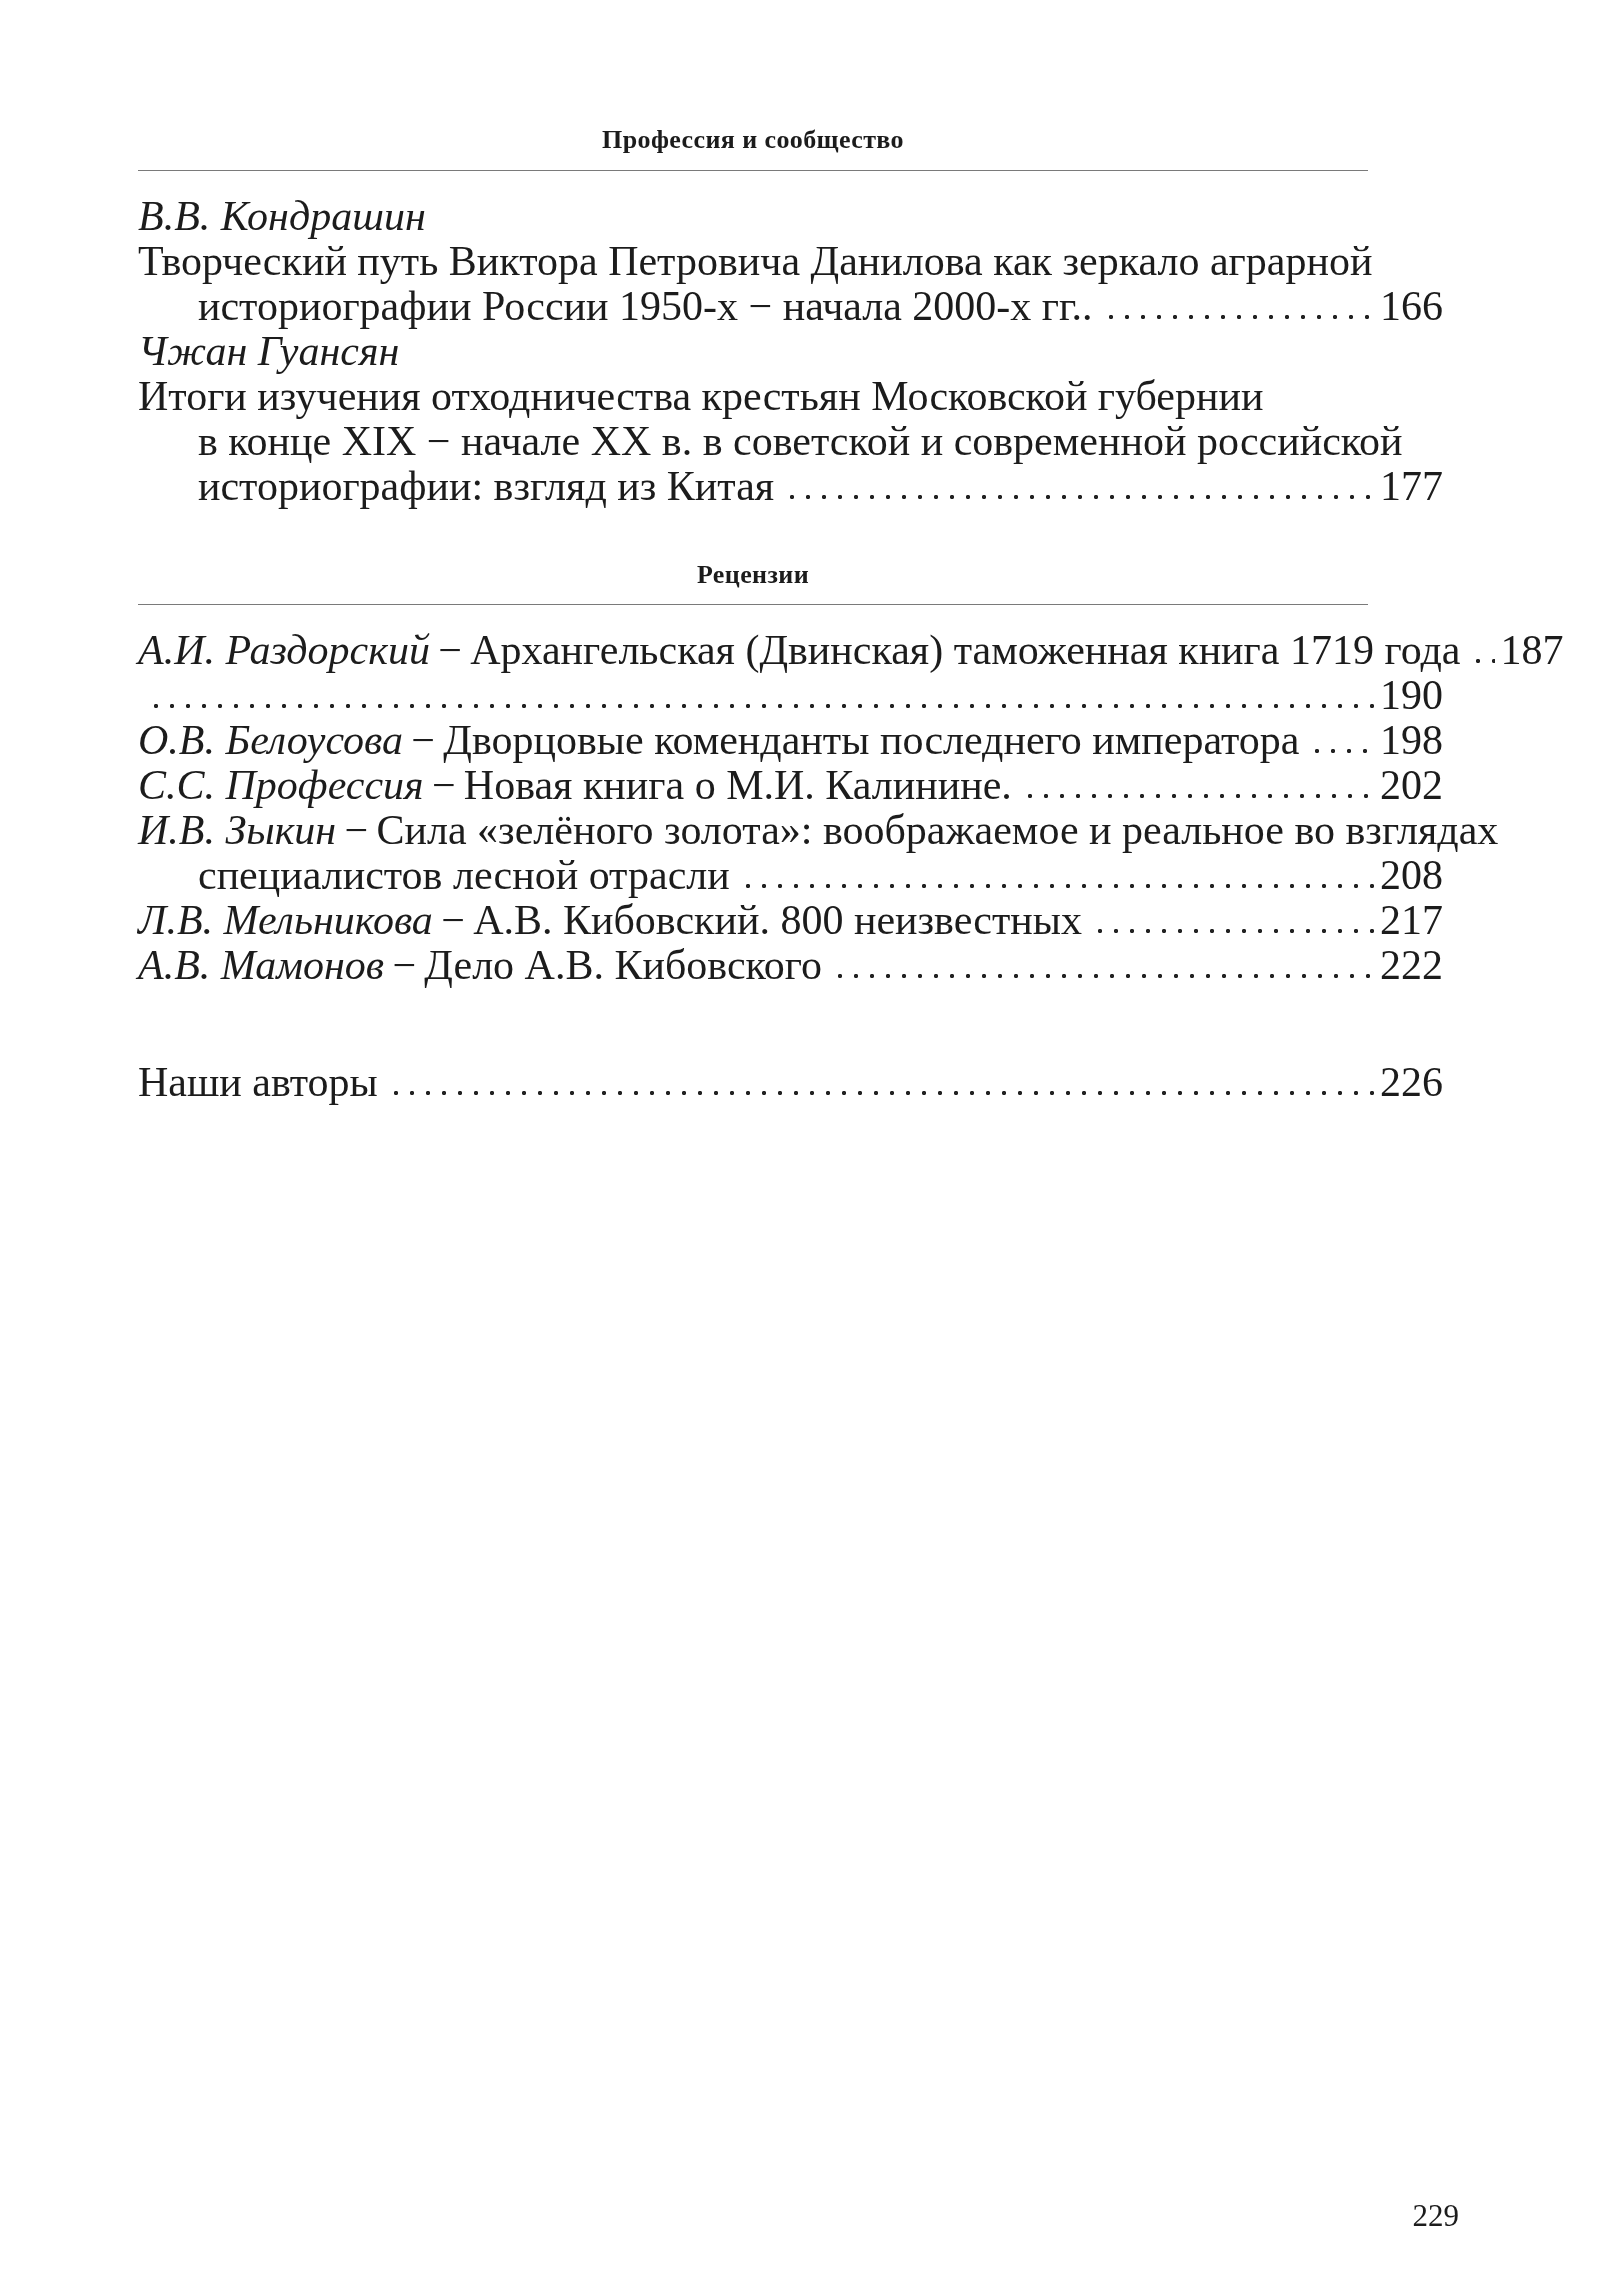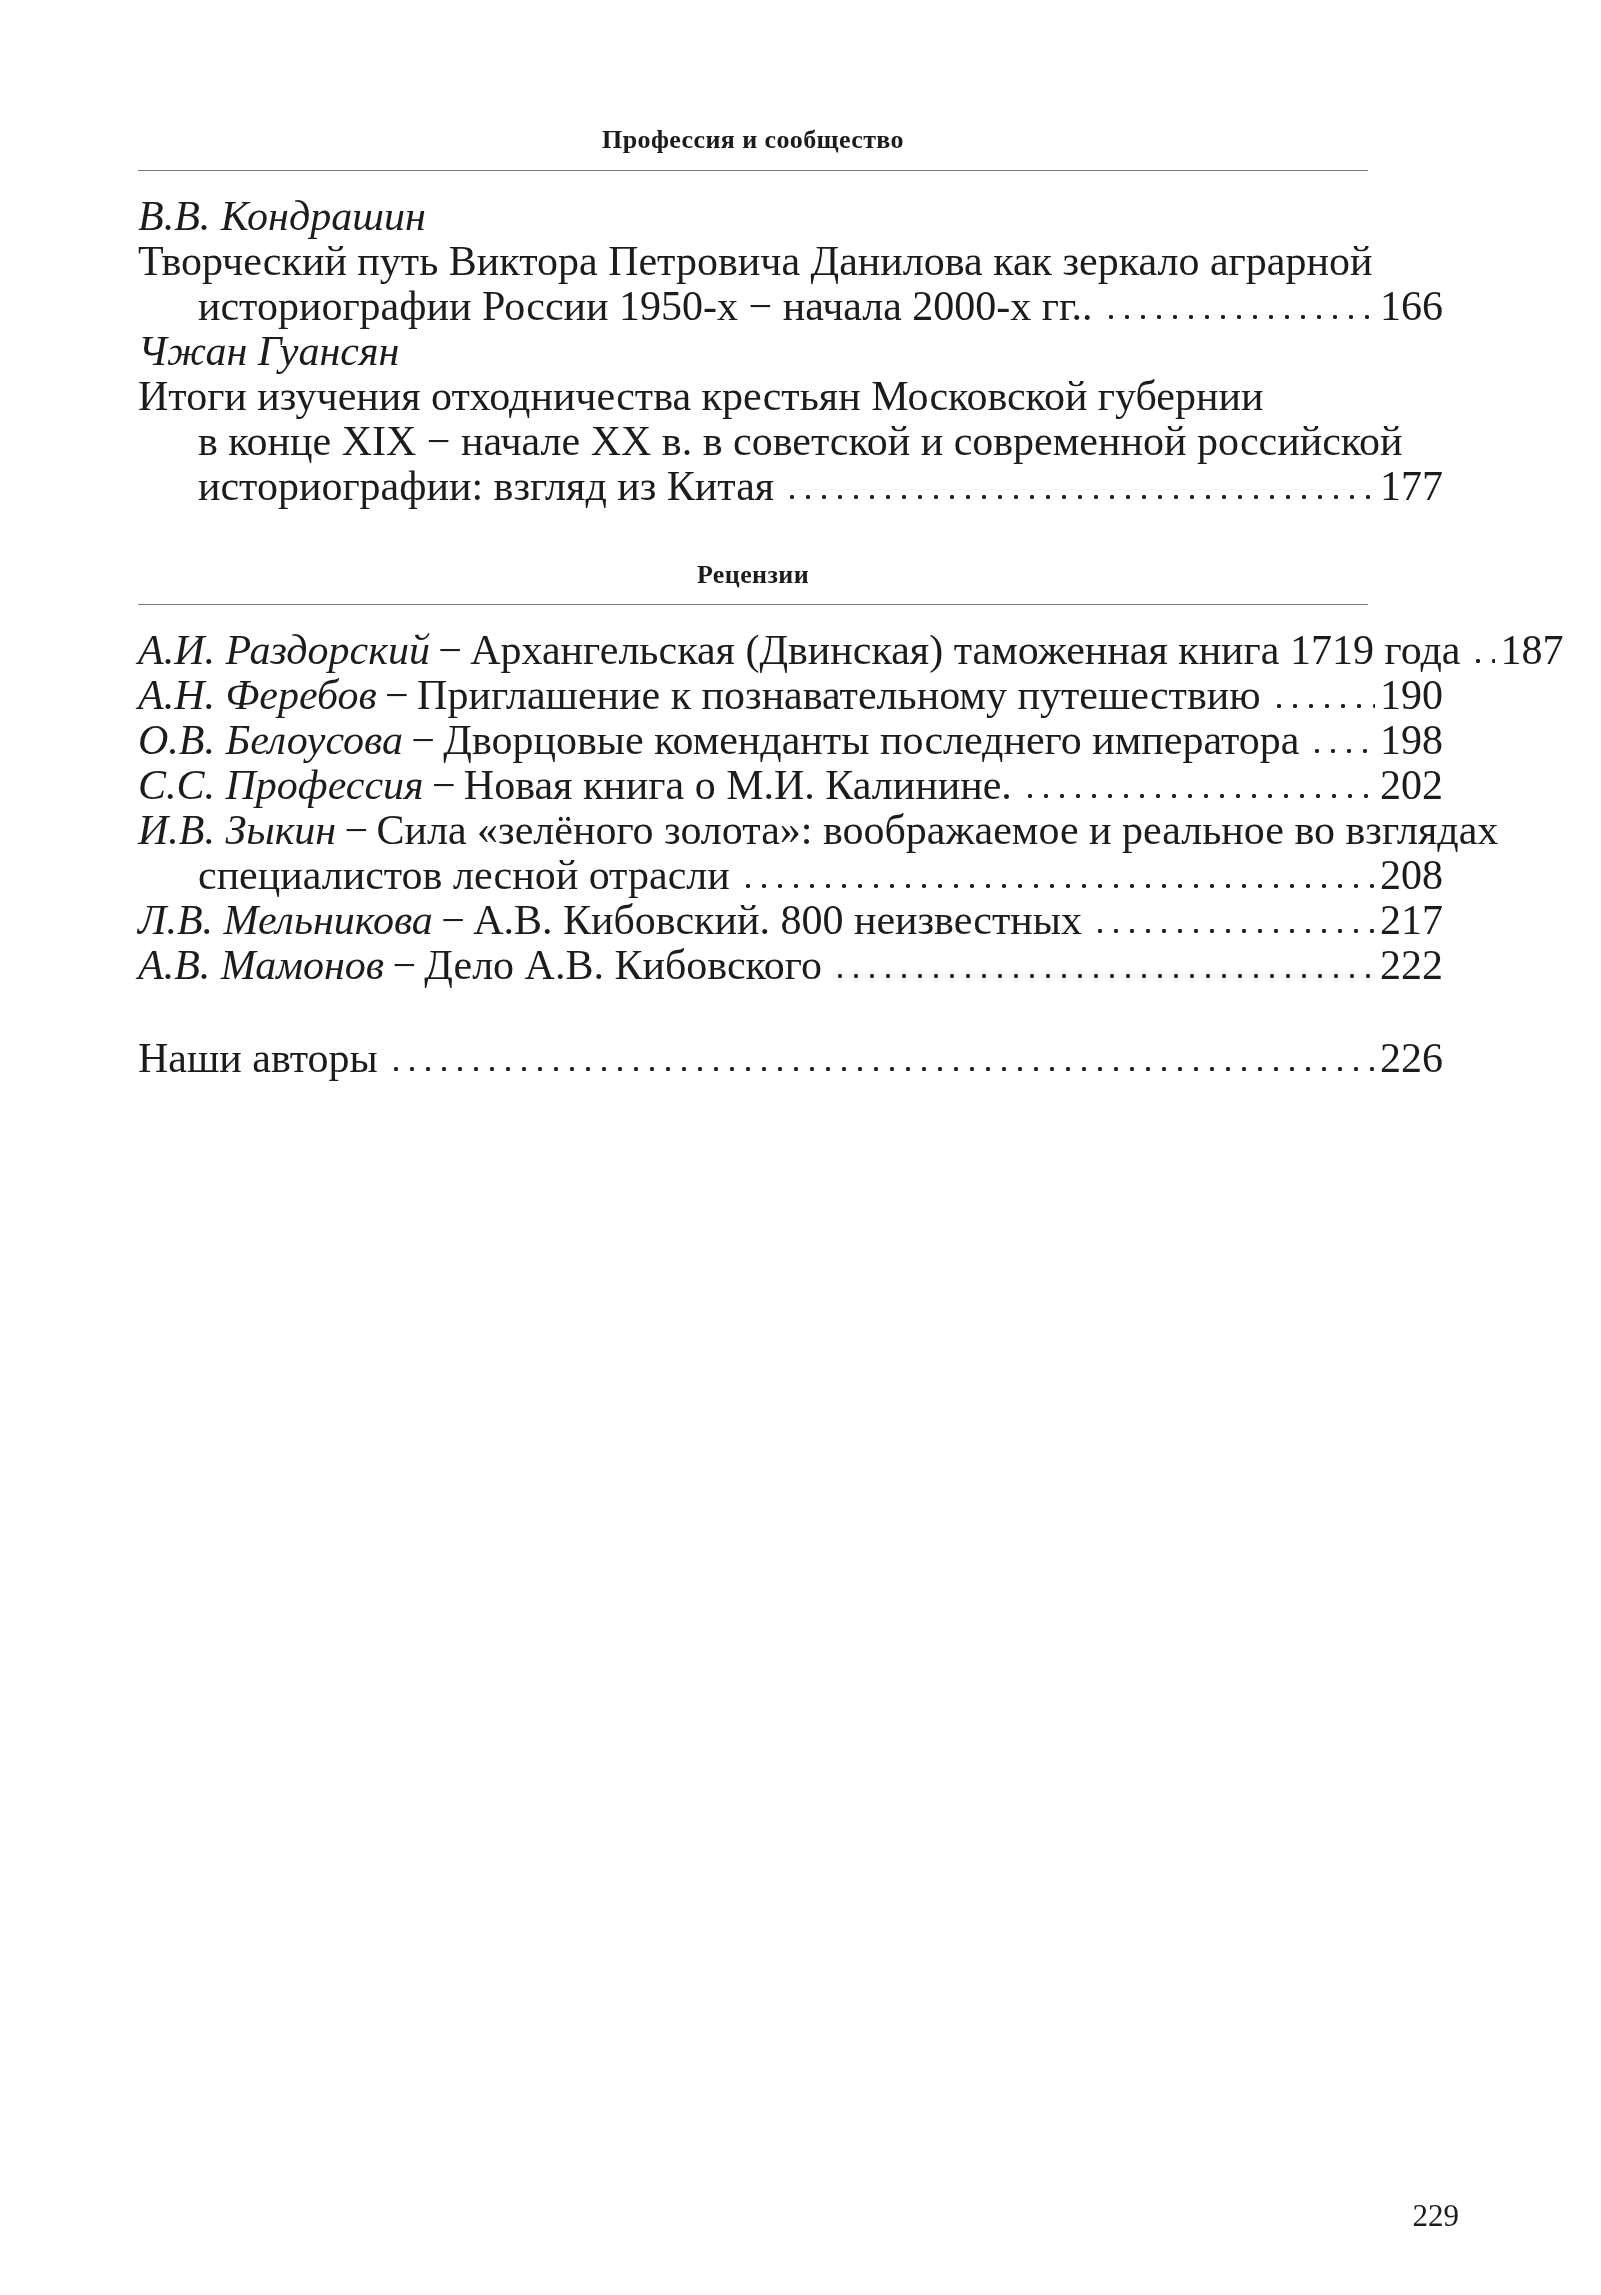--- a/index.html
+++ b/index.html
@@ -54,21 +54,21 @@
     background-image: radial-gradient(circle, #222222 1.8px, transparent 2.4px);
     background-size: 16px 5.8px;
     background-repeat: repeat-x;
     background-position: left calc(100% - 9px);
   }
   .page-num {
     flex: 0 0 auto;
     width: 79px;
     text-align: left;
   }
-  .final-entry { margin-top: 48px; }
+  .final-entry { margin-top: 72px; }
   .footer-page {
     position: absolute;
     left: 138px;
     top: 2193px;
     width: 1321px;
     text-align: right;
     font-size: 31px;
     line-height: 45px;
   }
 </style>
@@ -120,21 +120,20 @@
         <div class="entries">
           <div class="toc-entry">
             <div class="toc-line">
               <span class="line-text"><span class="author">А.И. Раздорский</span><span class="sep">−</span><span class="line-title">Архангельская (Двинская) таможенная книга 1719 года</span></span>
               <span class="dots"></span>
               <span class="page-num">187</span>
             </div>
           </div>
           <div class="toc-entry">
             <div class="toc-line">
-              <span class="line-text"><span class="author">А.Н. Феребов</span><span class="sep">−</span><span class="line-title">Приглашение к познавательному путешествию</span></span>
               <span class="dots"></span>
               <span class="page-num">190</span>
             </div>
           </div>
           <div class="toc-entry">
             <div class="toc-line">
               <span class="line-text"><span class="author">О.В. Белоусова</span><span class="sep">−</span><span class="line-title">Дворцовые коменданты последнего императора</span></span>
               <span class="dots"></span>
               <span class="page-num">198</span>
             </div>

